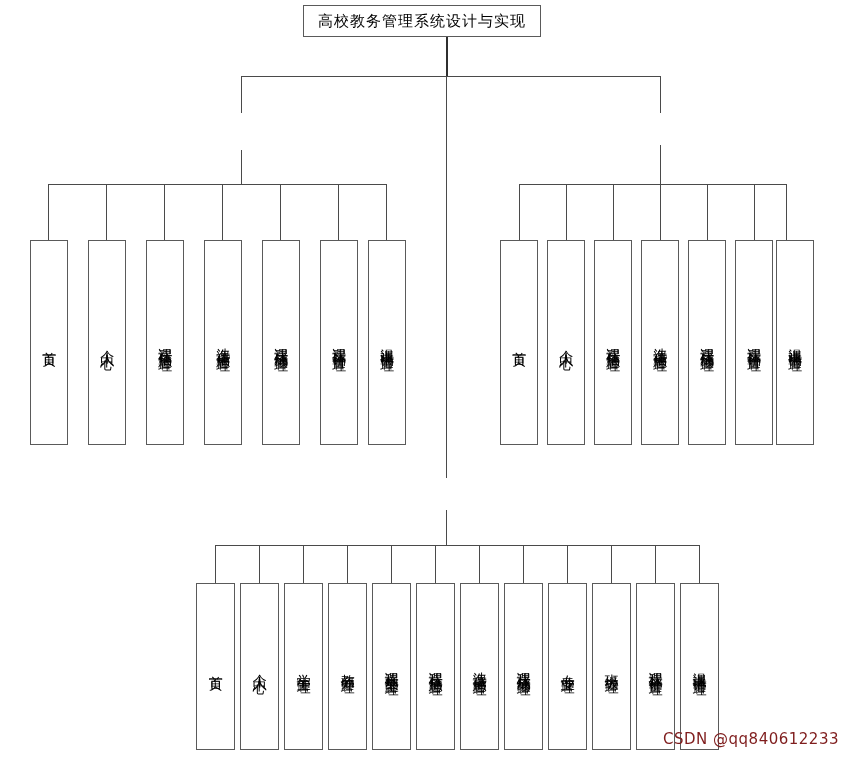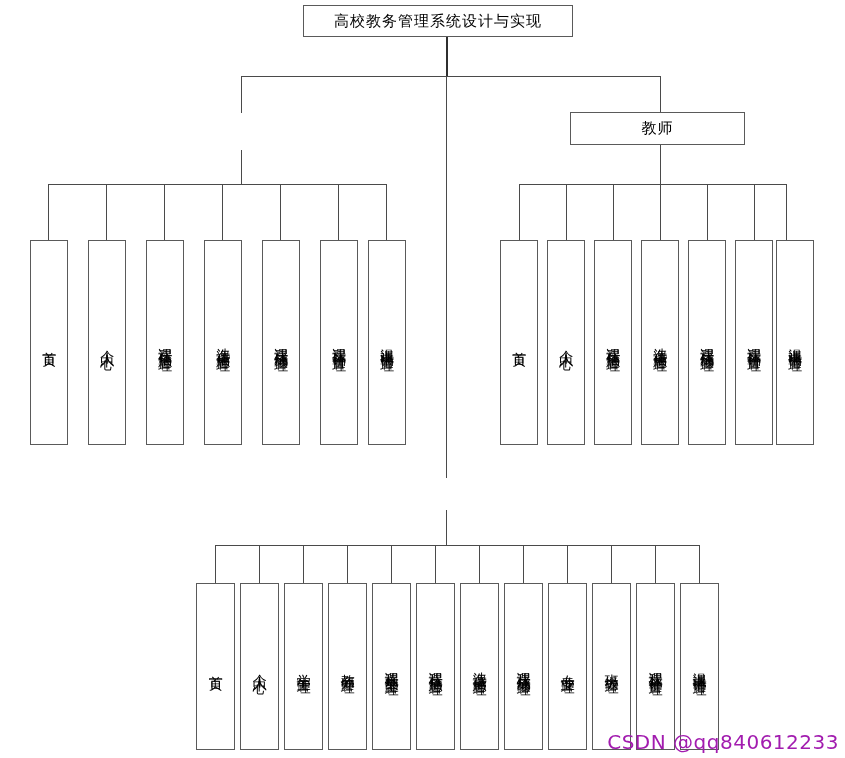--- a/index.html
+++ b/index.html
@@ -54,51 +54,48 @@
   .box.v-node .lbl {
     writing-mode: vertical-rl;
     text-orientation: upright;
     white-space: nowrap;
   }
 
   
   #watermark {
     position: absolute;
     right: 6px;
-    bottom: 4px;
-    font-size: 20px;
-    color: #a21caf;
+    bottom: 10px;
+    font-size: 15px;
+    color: #7f1d1d;
     letter-spacing: 0.5px;
     user-select: none;
     white-space: nowrap;
   }
 </style>
 </head>
 <body>
 
 <div id="canvas">
 
-  <div class="box h-node" style="left:303px; top:5px; width:270px; height:32px;">
+  <div class="box h-node" style="left:303px; top:5px; width:238px; height:32px;">
     <span class="lbl">高校教务管理系统设计与实现</span>
   </div>
 
   <div class="ln v" style="left:446px; top:37px; width:2px; height:39px; background:#2f2f2f;"></div>
 
   <div class="ln h" style="left:241px; top:76px; width:420px; height:1px;"></div>
 
   <div class="ln v" style="left:241px; top:76px; width:1px; height:37px;"></div>
 
   <div class="ln v" style="left:660px; top:76px; width:1px; height:37px;"></div>
 
   <div class="ln v" style="left:446px; top:76px; width:1px; height:402px;"></div>
 
 
-  <div class="box h-node" style="left:570px; top:112px; width:175px; height:33px;">
-    <span class="lbl">教师</span>
-  </div>
 
 
   <div class="ln v" style="left:241px; top:150px; width:1px; height:34px;"></div>
 
   <div class="ln h" style="left:48px; top:184px; width:338px; height:1px;"></div>
 
   <div class="ln v" style="left:48px;  top:184px; width:1px; height:56px;"></div>
   <div class="ln v" style="left:106px; top:184px; width:1px; height:56px;"></div>
   <div class="ln v" style="left:164px; top:184px; width:1px; height:56px;"></div>
   <div class="ln v" style="left:222px; top:184px; width:1px; height:56px;"></div>

